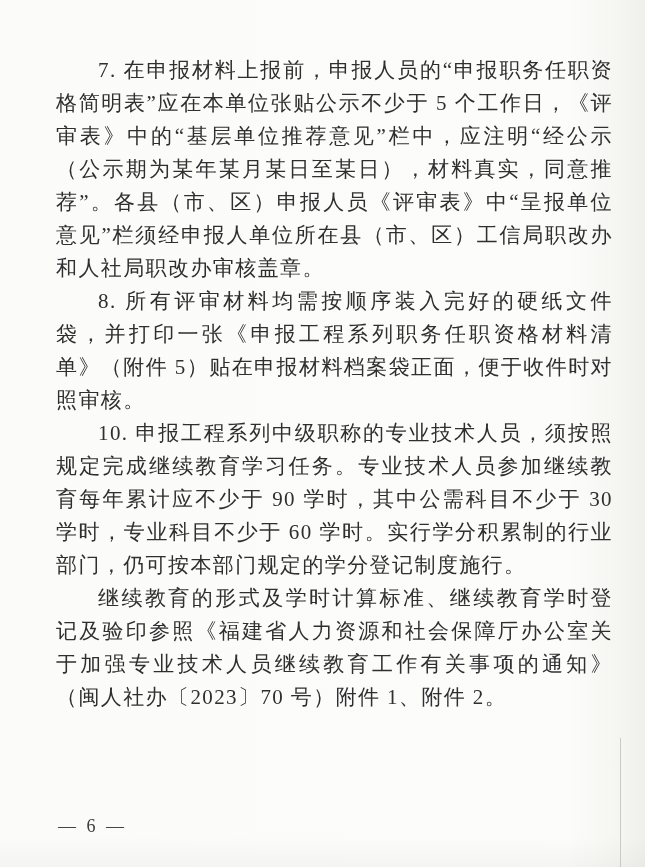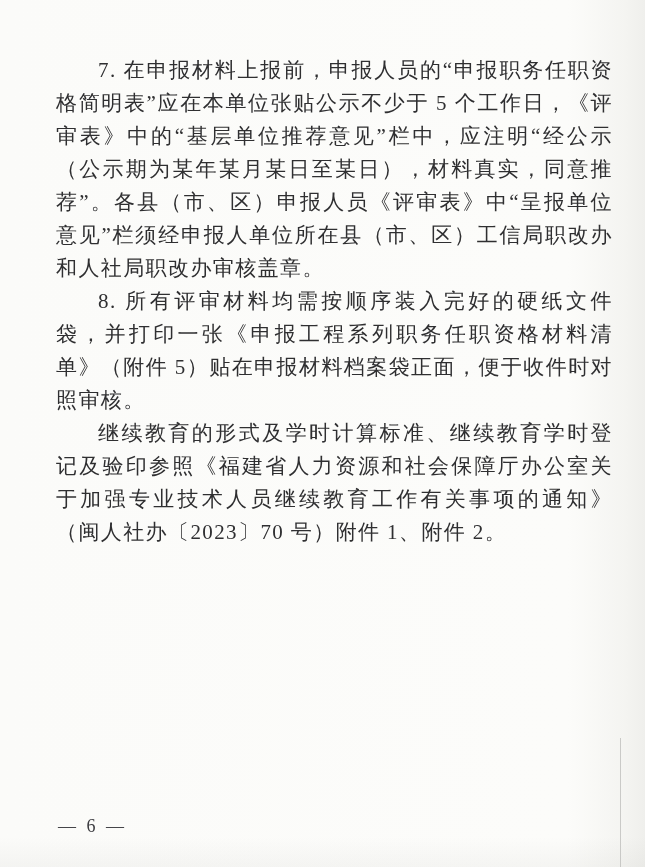--- a/index.html
+++ b/index.html
@@ -60,20 +60,21 @@
   }
 </style>
 </head>
 <body>
 
 <div class="page">
 
   <div class="content">
     <p>7. 在申报材料上报前，申报人员的“申报职务任职资格简明表”应在本单位张贴公示不少于 5 个工作日，《评审表》中的“基层单位推荐意见”栏中，应注明“经公示（公示期为某年某月某日至某日），材料真实，同意推荐”。各县（市、区）申报人员《评审表》中“呈报单位意见”栏须经申报人单位所在县（市、区）工信局职改办和人社局职改办审核盖章。</p>
     <p>8. 所有评审材料均需按顺序装入完好的硬纸文件袋，并打印一张《申报工程系列职务任职资格材料清单》（附件 5）贴在申报材料档案袋正面，便于收件时对照审核。</p>
+    <p>10. 申报工程系列中级职称的专业技术人员，须按照规定完成继续教育学习任务。专业技术人员参加继续教育每年累计应不少于 90 学时，其中公需科目不少于 30 学时，专业科目不少于 60 学时。实行学分积累制的行业部门，仍可按本部门规定的学分登记制度施行。</p>
     <p>继续教育的形式及学时计算标准、继续教育学时登记及验印参照《福建省人力资源和社会保障厅办公室关于加强专业技术人员继续教育工作有关事项的通知》（闽人社办〔2023〕70 号）附件 1、附件 2。</p>
 
   </div>
 
   <div class="page-number">— 6 —</div>
 
   <div class="scan-line-right"></div>
   <div class="scan-shade-bottom"></div>
 
 </div>

